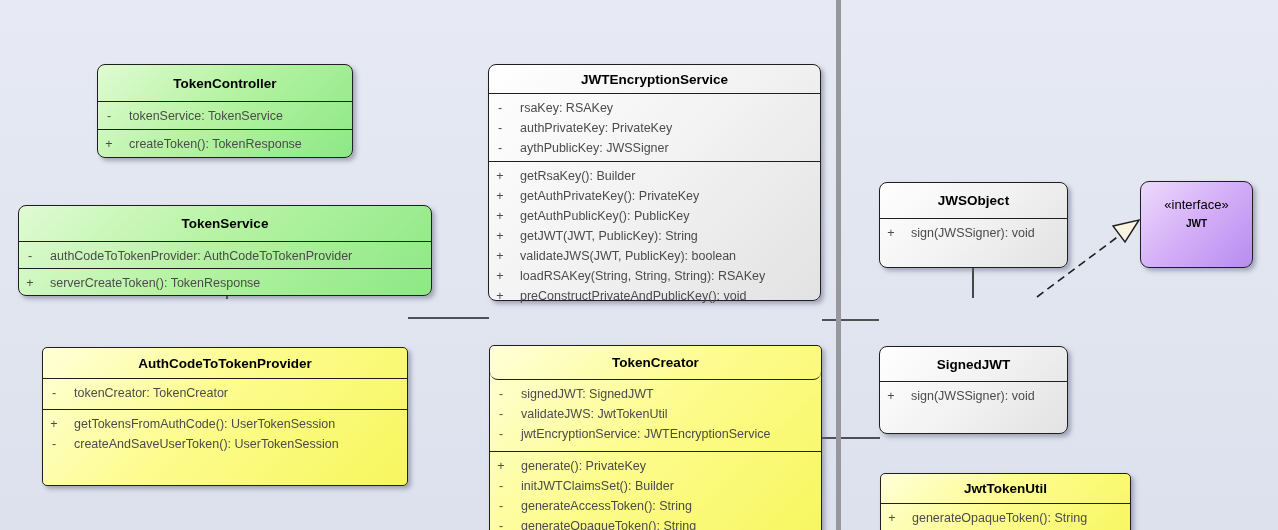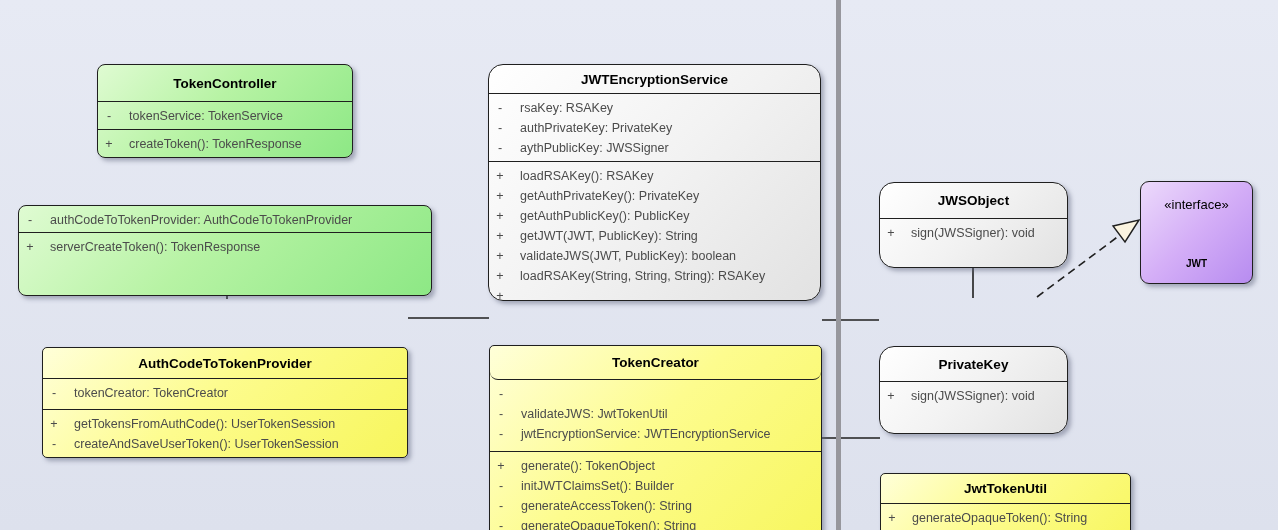--- a/index.html
+++ b/index.html
@@ -15,21 +15,21 @@
   .uml-class{
     position:absolute;
     border:1.5px solid #1f1f1f;
     box-shadow:3px 3px 4px rgba(100,105,130,.5);
     display:flex;flex-direction:column;
     box-sizing:border-box;
     margin-top:48px;
   }
   .c-green{background:linear-gradient(135deg,#dffbd2 0%,#b7f3a4 45%,#8de885 100%);border-radius:8px;}
   .c-yellow{background:linear-gradient(135deg,#ffffd9 0%,#fdfc8e 45%,#f7f65c 100%);border-radius:5px;}
-  .c-white{background:linear-gradient(135deg,#ffffff 0%,#f2f2f2 50%,#e2e2e2 100%);border-radius:15px;}
+  .c-white{background:linear-gradient(135deg,#ffffff 0%,#f2f2f2 50%,#e2e2e2 100%);border-radius:8px;}
   .c-purple{background:linear-gradient(135deg,#ecdafb 0%,#d4aef7 50%,#b78cf0 100%);border-radius:9px;}
 
   .cls-title{
     font-weight:bold;font-size:13.5px;color:#000;
     text-align:center;display:flex;align-items:center;justify-content:center;
     border-bottom:1.4px solid #1f1f1f;flex:0 0 auto;
   }
   .compartment{box-sizing:border-box;padding:4px 0 2px 0;overflow:visible;}
   .attrs{border-bottom:1.4px solid #1f1f1f;flex:0 0 auto;}
   .methods{flex:1 1 auto;}
@@ -83,20 +83,21 @@
       </div>
     <div class="compartment methods">
         <div class="member-row">
           <span class="vis">+</span>
           <span class="mtext">createToken(): TokenResponse</span>
         </div>
       </div>
   </div>
 
   <div class="uml-class c-green" style="left:18px;top:157px;width:414px;height:91px;">
+    <div class="cls-title" style="height:35px;">TokenService</div>
     <div class="compartment attrs" style="height:27px;">
         <div class="member-row">
           <span class="vis">-</span>
           <span class="mtext">authCodeToTokenProvider: AuthCodeToTokenProvider</span>
         </div>
       </div>
     <div class="compartment methods">
         <div class="member-row">
           <span class="vis">+</span>
           <span class="mtext">serverCreateToken(): TokenResponse</span>
@@ -116,21 +117,21 @@
           <span class="mtext">authPrivateKey: PrivateKey</span>
         </div>
         <div class="member-row">
           <span class="vis">-</span>
           <span class="mtext">aythPublicKey: JWSSigner</span>
         </div>
       </div>
     <div class="compartment methods">
         <div class="member-row">
           <span class="vis">+</span>
-          <span class="mtext">loadRSAKey(): RSAKey</span>
+          <span class="mtext">getRsaKey(): Builder</span>
         </div>
         <div class="member-row">
           <span class="vis">+</span>
           <span class="mtext">getAuthPrivateKey(): PrivateKey</span>
         </div>
         <div class="member-row">
           <span class="vis">+</span>
           <span class="mtext">getAuthPublicKey(): PublicKey</span>
         </div>
         <div class="member-row">
@@ -140,25 +141,26 @@
         <div class="member-row">
           <span class="vis">+</span>
           <span class="mtext">validateJWS(JWT, PublicKey): boolean</span>
         </div>
         <div class="member-row">
           <span class="vis">+</span>
           <span class="mtext">loadRSAKey(String, String, String): RSAKey</span>
         </div>
         <div class="member-row">
           <span class="vis">+</span>
-        </div>
-      </div>
-  </div>
-
-  <div class="uml-class c-yellow" style="left:42px;top:299px;width:366px;height:111px;">
+          <span class="mtext">preConstructPrivateAndPublicKey(): void</span>
+        </div>
+      </div>
+  </div>
+
+  <div class="uml-class c-yellow" style="left:42px;top:299px;width:366px;height:139px;">
     <div class="cls-title" style="height:30px;">AuthCodeToTokenProvider</div>
     <div class="compartment attrs" style="height:31px;">
         <div class="member-row">
           <span class="vis">-</span>
           <span class="mtext">tokenCreator: TokenCreator</span>
         </div>
       </div>
     <div class="compartment methods">
         <div class="member-row">
           <span class="vis">+</span>
@@ -169,34 +171,35 @@
           <span class="mtext">createAndSaveUserToken(): UserTokenSession</span>
         </div>
       </div>
   </div>
 
   <div class="uml-class c-yellow" style="left:489px;top:297px;width:333px;height:208px;">
     <div class="cls-title" style="height:33px;border-radius:8px;">TokenCreator</div>
     <div class="compartment attrs" style="height:72px;">
         <div class="member-row">
           <span class="vis">-</span>
+          <span class="mtext">signedJWT: SignedJWT</span>
         </div>
         <div class="member-row">
           <span class="vis">-</span>
           <span class="mtext">validateJWS: JwtTokenUtil</span>
         </div>
         <div class="member-row">
           <span class="vis">-</span>
           <span class="mtext">jwtEncryptionService: JWTEncryptionService</span>
         </div>
       </div>
     <div class="compartment methods">
         <div class="member-row">
           <span class="vis">+</span>
-          <span class="mtext">generate(): TokenObject</span>
+          <span class="mtext">generate(): PrivateKey</span>
         </div>
         <div class="member-row">
           <span class="vis">-</span>
           <span class="mtext">initJWTClaimsSet(): Builder</span>
         </div>
         <div class="member-row">
           <span class="vis">-</span>
           <span class="mtext">generateAccessToken(): String</span>
         </div>
         <div class="member-row">
@@ -213,27 +216,27 @@
   <div class="uml-class c-white" style="left:879px;top:134px;width:189px;height:86px;">
     <div class="cls-title" style="height:35px;">JWSObject</div>
     <div class="compartment methods">
         <div class="member-row">
           <span class="vis">+</span>
           <span class="mtext">sign(JWSSigner): void</span>
         </div>
       </div>
   </div>
 
-  <div class="uml-class c-purple iface-box" style="left:1140px;top:133px;width:113px;height:103px;gap:40px;">
+  <div class="uml-class c-purple iface-box" style="left:1140px;top:133px;width:113px;height:87px;">
     <div class="stereotype">«interface»</div>
     <div class="iface-name">JWT</div>
   </div>
 
   <div class="uml-class c-white" style="left:879px;top:298px;width:189px;height:88px;">
-    <div class="cls-title" style="height:34px;">PrivateKey</div>
+    <div class="cls-title" style="height:34px;">SignedJWT</div>
     <div class="compartment methods">
         <div class="member-row">
           <span class="vis">+</span>
           <span class="mtext">sign(JWSSigner): void</span>
         </div>
       </div>
   </div>
 
   <div class="uml-class c-yellow" style="left:880px;top:425px;width:251px;height:80px;">
     <div class="cls-title" style="height:29px;">JwtTokenUtil</div>

